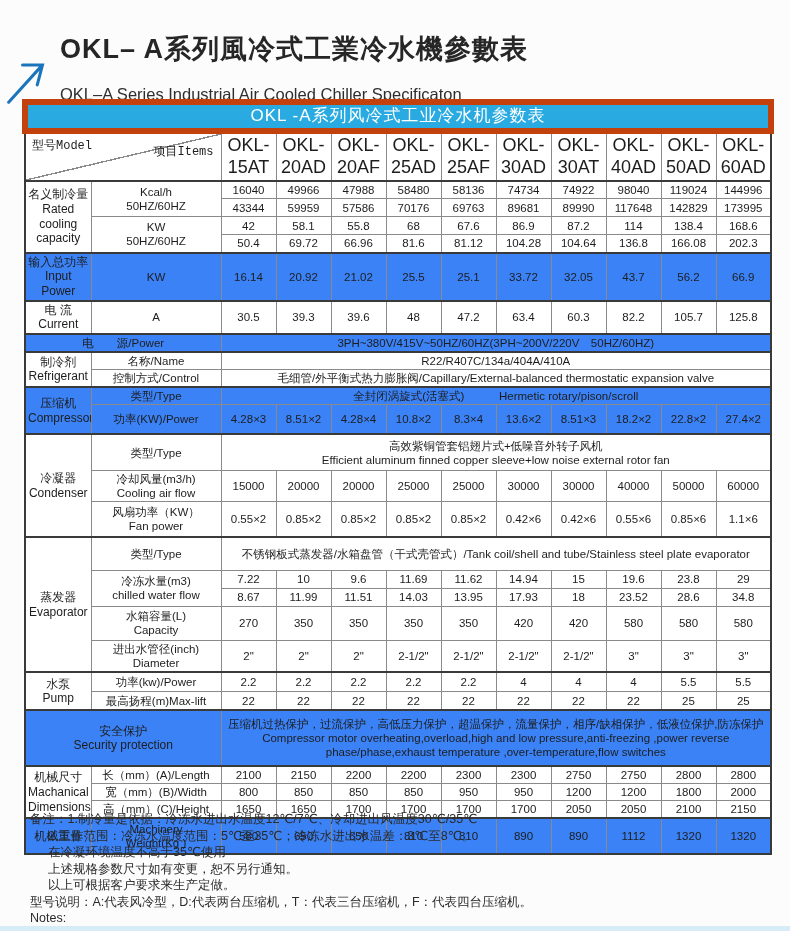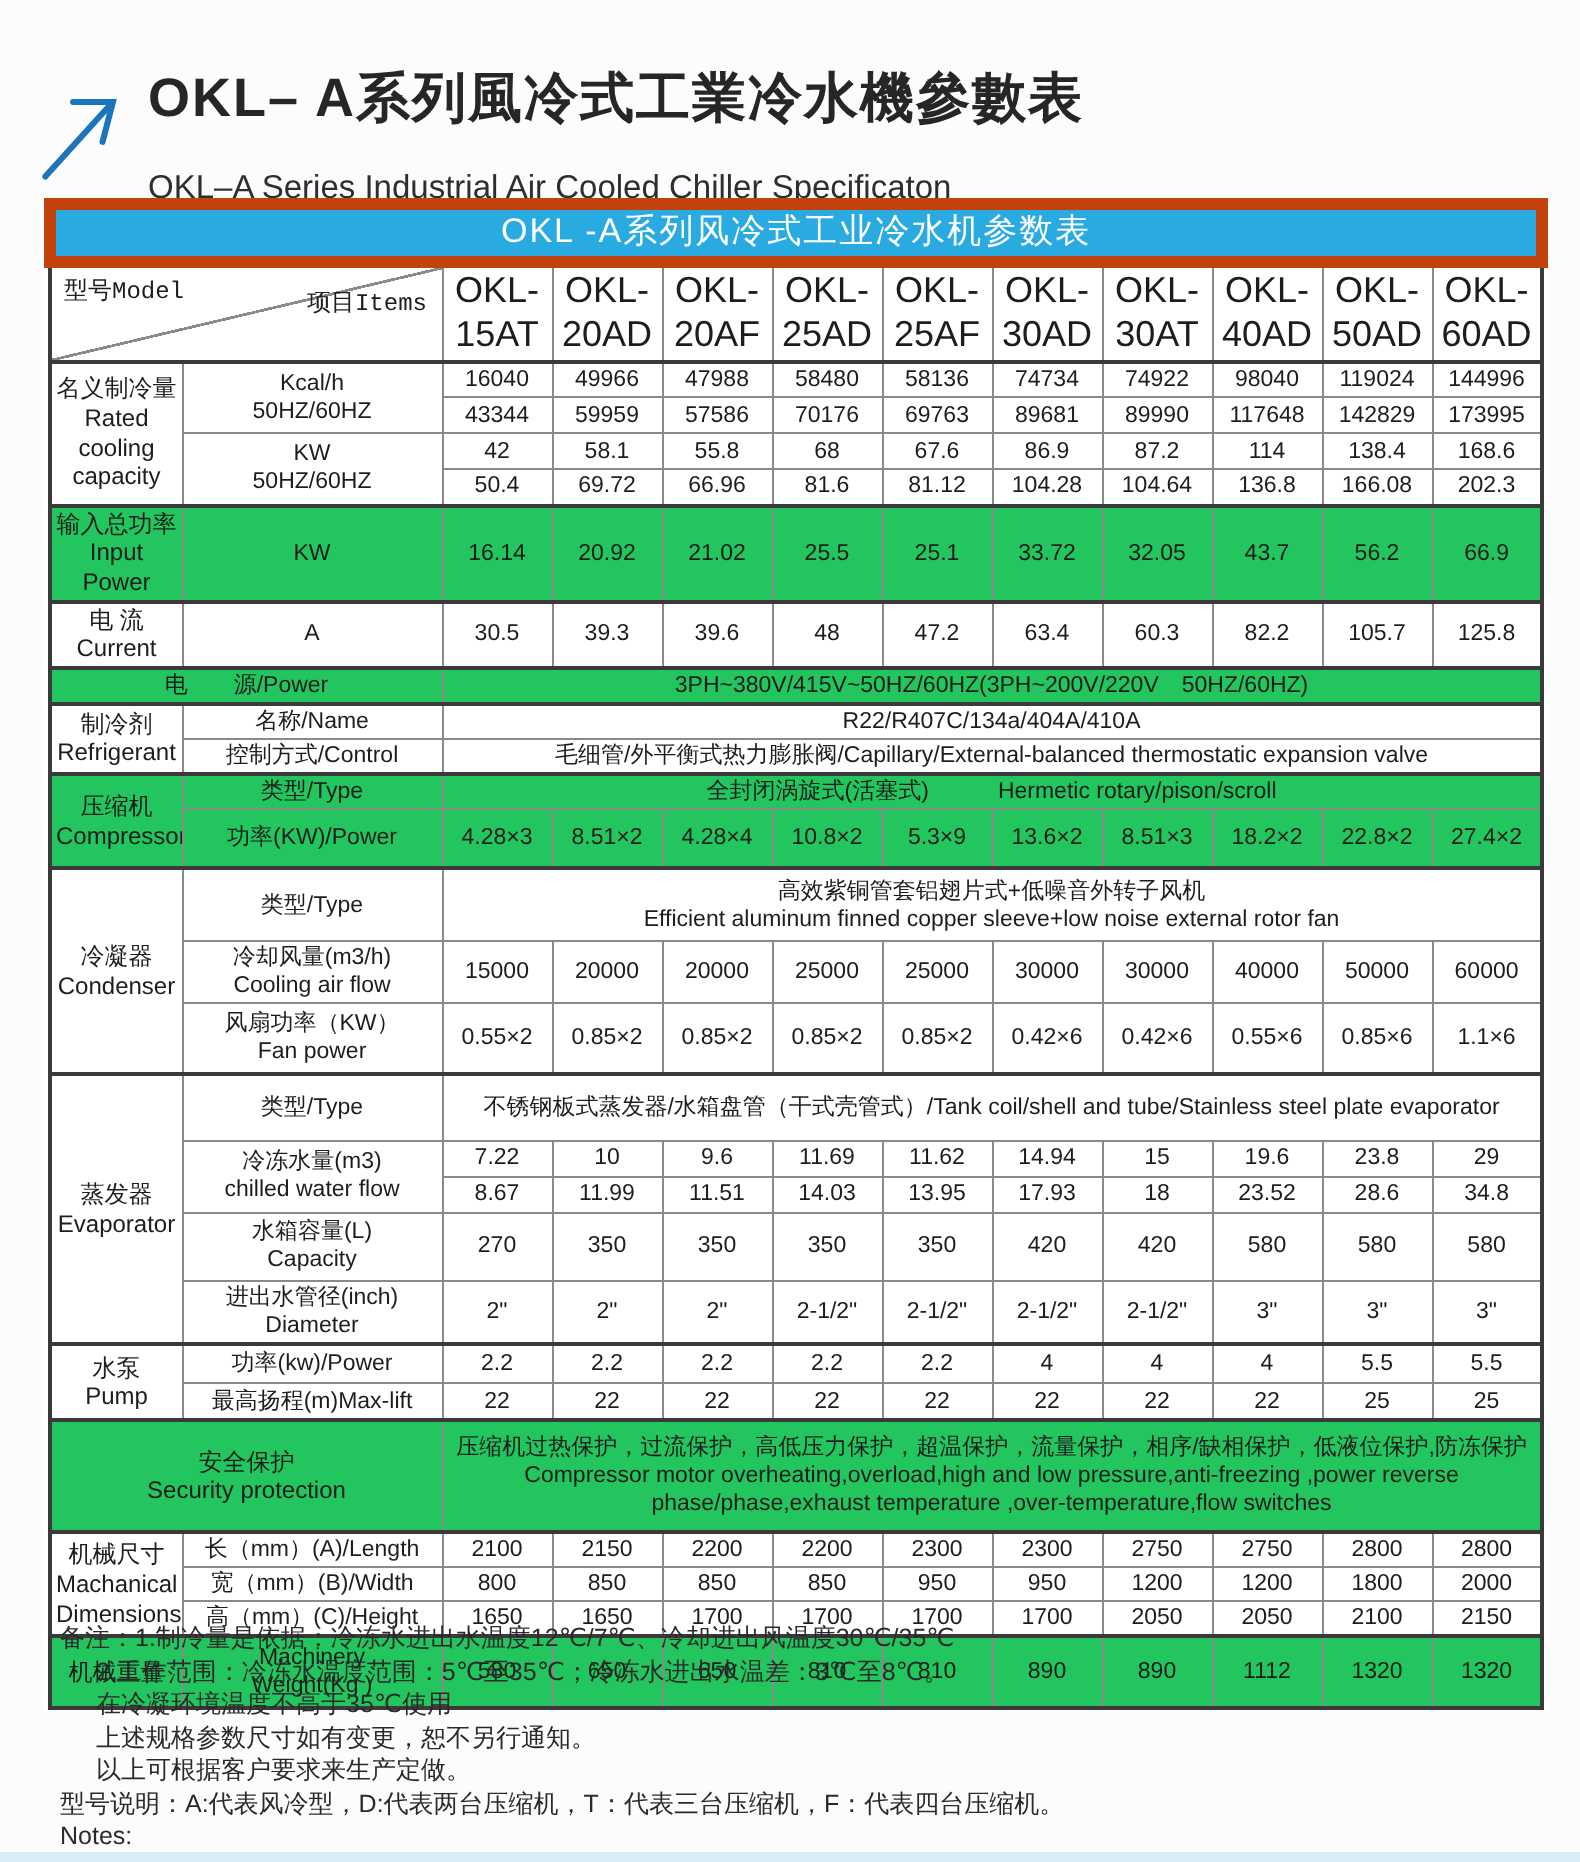--- a/index.html
+++ b/index.html
@@ -4,21 +4,21 @@
 <style>
   *{box-sizing:border-box;margin:0;padding:0}
   html,body{width:790px;height:931px}
   body{
     position:relative;
     background:#fcfcfc;
     font-family:"Liberation Sans","DejaVu Sans",sans-serif;
     color:#1d1d1d;
     overflow:hidden;
   }
-  .doc-header{position:absolute;top:34px;left:14px;display:flex;align-items:flex-start;gap:8px}
+  .doc-header{position:absolute;top:34px;left:0;display:flex;align-items:flex-end;gap:8px}
   .arrow-wrap{width:52px;height:52px;flex:0 0 auto;margin-top:4px}
   .titles .title-zh{font-size:27px;font-weight:bold;letter-spacing:1px;color:#262626;line-height:1.15}
   .titles .title-en{font-size:16.5px;color:#2e2e2e;margin-top:20px}
 
   table.spec{
     position:absolute;top:99px;left:22px;width:746px;
     border-collapse:collapse;table-layout:fixed;
     border:2px solid #3a3a3a;
     background:#ffffff;
   }
@@ -29,21 +29,21 @@
     white-space:pre-line;
     padding:1px 2px;
     overflow:hidden;
   }
   tr.titlebar td{
     color:#ffffff;font-size:17px;font-weight:normal;
     height:26px;letter-spacing:1px;
     border:6px solid #c2410c;
   }
   tr.sec td{border-top:2px solid #3a3a3a}
-  tr.gray td{background:#22c55e}
+  tr.gray td{background:#3b82f6}
   td.cat{font-size:12px}
   td.item{font-size:11.5px}
   td.model{font-size:18px}
   tr.hdr{height:30px}
   .h17{height:17px}.h18{height:18px}.h19{height:19px}
   .h30{height:30px}.h32{height:32px}.h33{height:33px}
   .h34{height:34px}.h36{height:36px}.h56{height:56px}
   td.corner{position:relative;padding:0;
     background-image:linear-gradient(to bottom right,
       transparent calc(50% - 0.7px), #8a8a8a calc(50% - 0.7px),
@@ -217,21 +217,21 @@
 Compressor</td>
     <td class="item">类型/Type</td>
     <td colspan="10">全封闭涡旋式(活塞式)　　　Hermetic rotary/pison/scroll</td>
   </tr>
   <tr class="h30 gray">
     <td class="item">功率(KW)/Power</td>
   <td class="v">4.28×3</td>
         <td class="v">8.51×2</td>
         <td class="v">4.28×4</td>
         <td class="v">10.8×2</td>
-        <td class="v">5.3×9</td>
+        <td class="v">8.3×4</td>
         <td class="v">13.6×2</td>
         <td class="v">8.51×3</td>
         <td class="v">18.2×2</td>
         <td class="v">22.8×2</td>
         <td class="v">27.4×2</td>
       </tr>
 
   <tr class="h36 sec">
     <td class="cat" rowspan="3">冷凝器
 Condenser</td>

